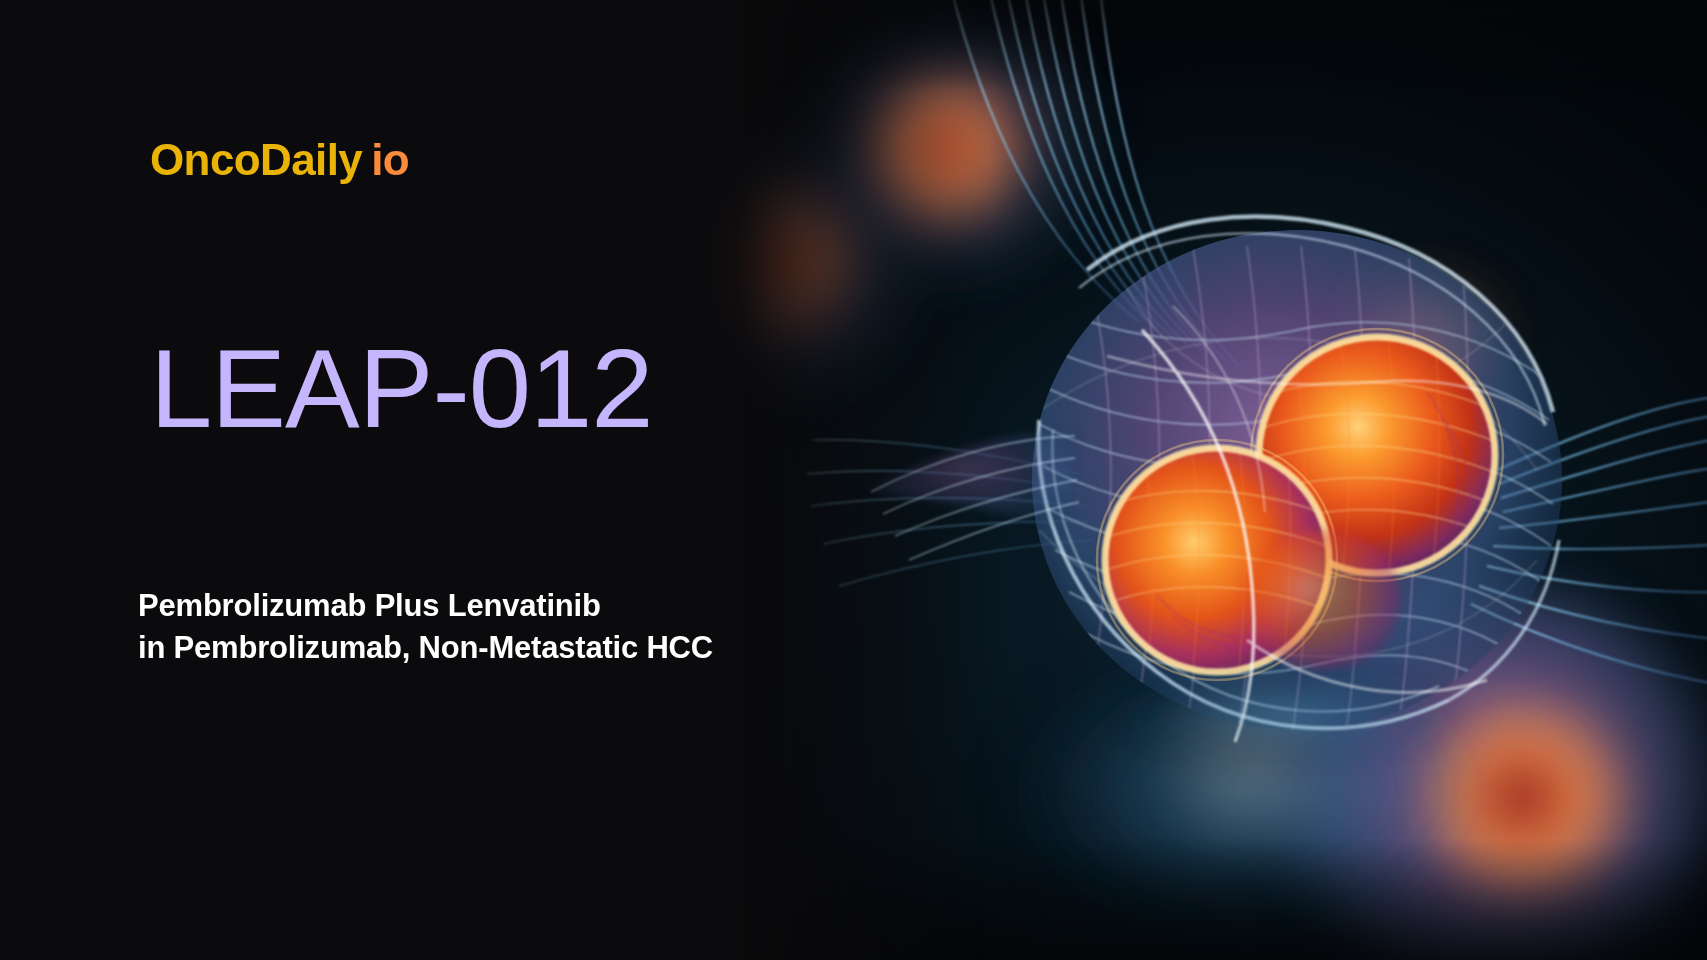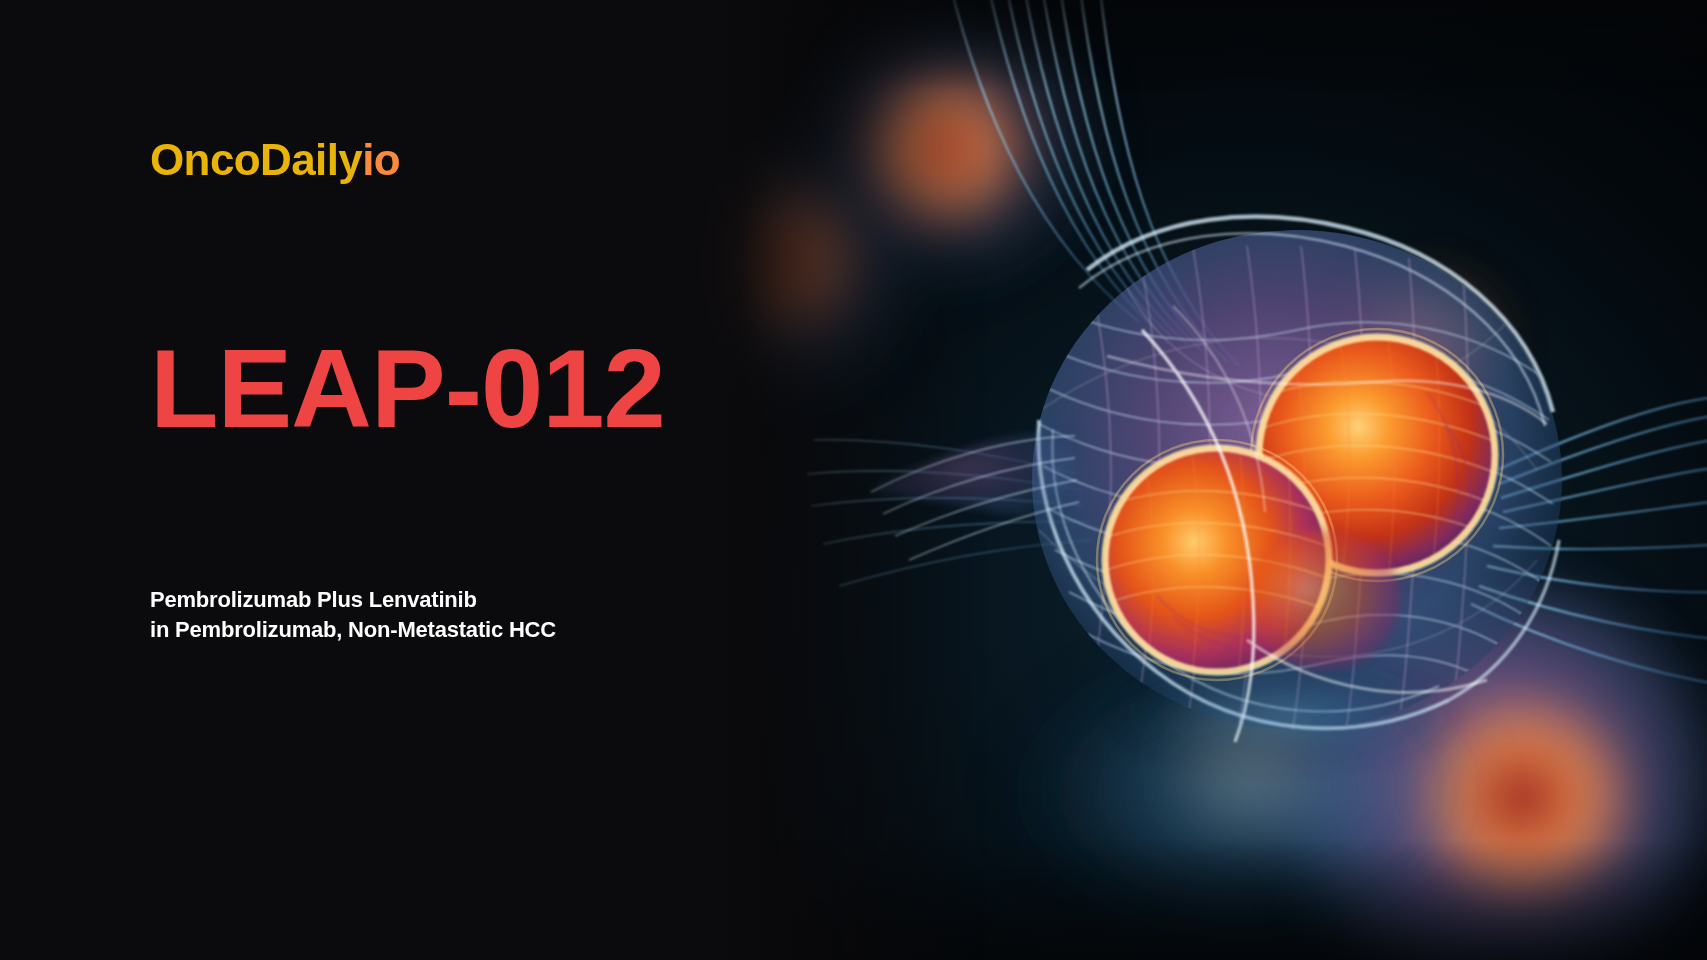--- a/index.html
+++ b/index.html
@@ -62,42 +62,42 @@
     position: absolute;
     left: 150px;
     top: 138px;
     font-size: 44px;
     font-weight: 700;
     letter-spacing: -0.6px;
     line-height: 1;
     white-space: nowrap;
   }
   .logo .logo-main { color: #eab308; }
-  .logo .logo-tld { color: #fa8b3d; margin-left: 0; }
+  .logo .logo-tld { color: #fa8b3d; margin-left: 9px; }
 
   .headline {
     position: absolute;
     left: 150px;
     top: 248px;
     width: 640px;
-    color: #ef4444;
+    color: #c4b5fd;
     font-size: 112px;
-    font-weight: 700;
+    font-weight: 400;
     line-height: 1.17;
     letter-spacing: -1px;
   }
   .headline .hl-line { display: block; }
 
   .subtitle {
     position: absolute;
-    left: 150px;
+    left: 138px;
     top: 585px;
     width: 660px;
     color: #ffffff;
-    font-size: 22px;
+    font-size: 31px;
     font-weight: 700;
     line-height: 1.37;
     letter-spacing: -0.2px;
   }
   .subtitle .sub-line { display: block; white-space: nowrap; }
 </style>
 </head>
 <body>
 
 <div id="poster">

